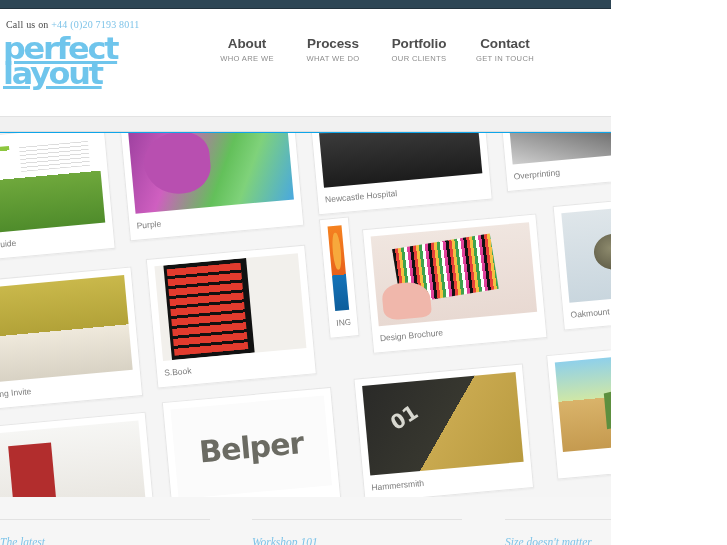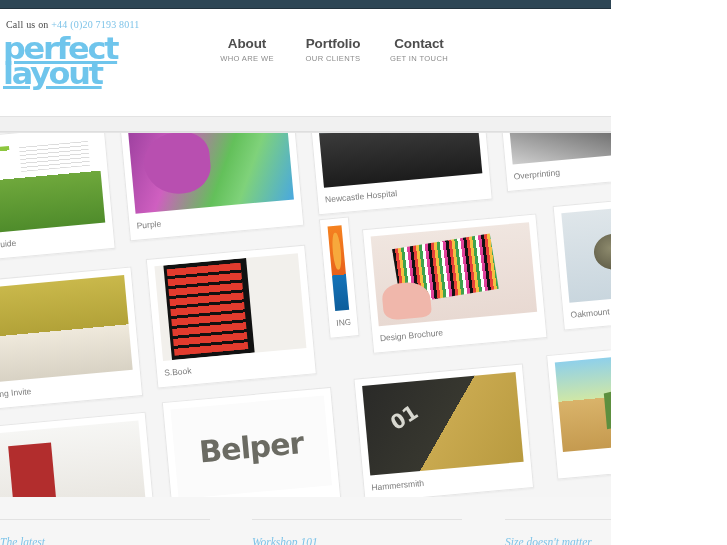--- a/index.html
+++ b/index.html
@@ -5,21 +5,21 @@
 <style>
   * { box-sizing: border-box; }
   html, body {
     margin: 0; padding: 0;
     width: 727px; height: 545px;
     overflow: hidden;
     background: #ffffff;
     font-family: "Liberation Sans", sans-serif;
   }
 
-  #page { position: relative; width: 611px; height: 545px; overflow: hidden; background:#e5e5e5; }
+  #page { position: relative; width: 611px; height: 545px; overflow: hidden; background:#0ea5e9; }
 
   
   .topbar {
     position: absolute; top: 0; left: 0; width: 727px; height: 9px;
     background: #2e4655;
     border-bottom: 1px solid #22323d;
   }
 
   
   .header {
@@ -232,20 +232,24 @@
       <span>perfect</span>
       <span class="l2">layout</span>
     </a>
 
     <nav class="nav" id="nav">
         <a class="nav-item" href="#">
           <span class="nav-title">About</span>
           <span class="nav-sub">WHO ARE WE</span>
         </a>
         <a class="nav-item" href="#">
+          <span class="nav-title">Process</span>
+          <span class="nav-sub">WHAT WE DO</span>
+        </a>
+        <a class="nav-item" href="#">
           <span class="nav-title">Portfolio</span>
           <span class="nav-sub">OUR CLIENTS</span>
         </a>
         <a class="nav-item" href="#">
           <span class="nav-title">Contact</span>
           <span class="nav-sub">GET IN TOUCH</span>
         </a>
       </nav>
   </div>
 

